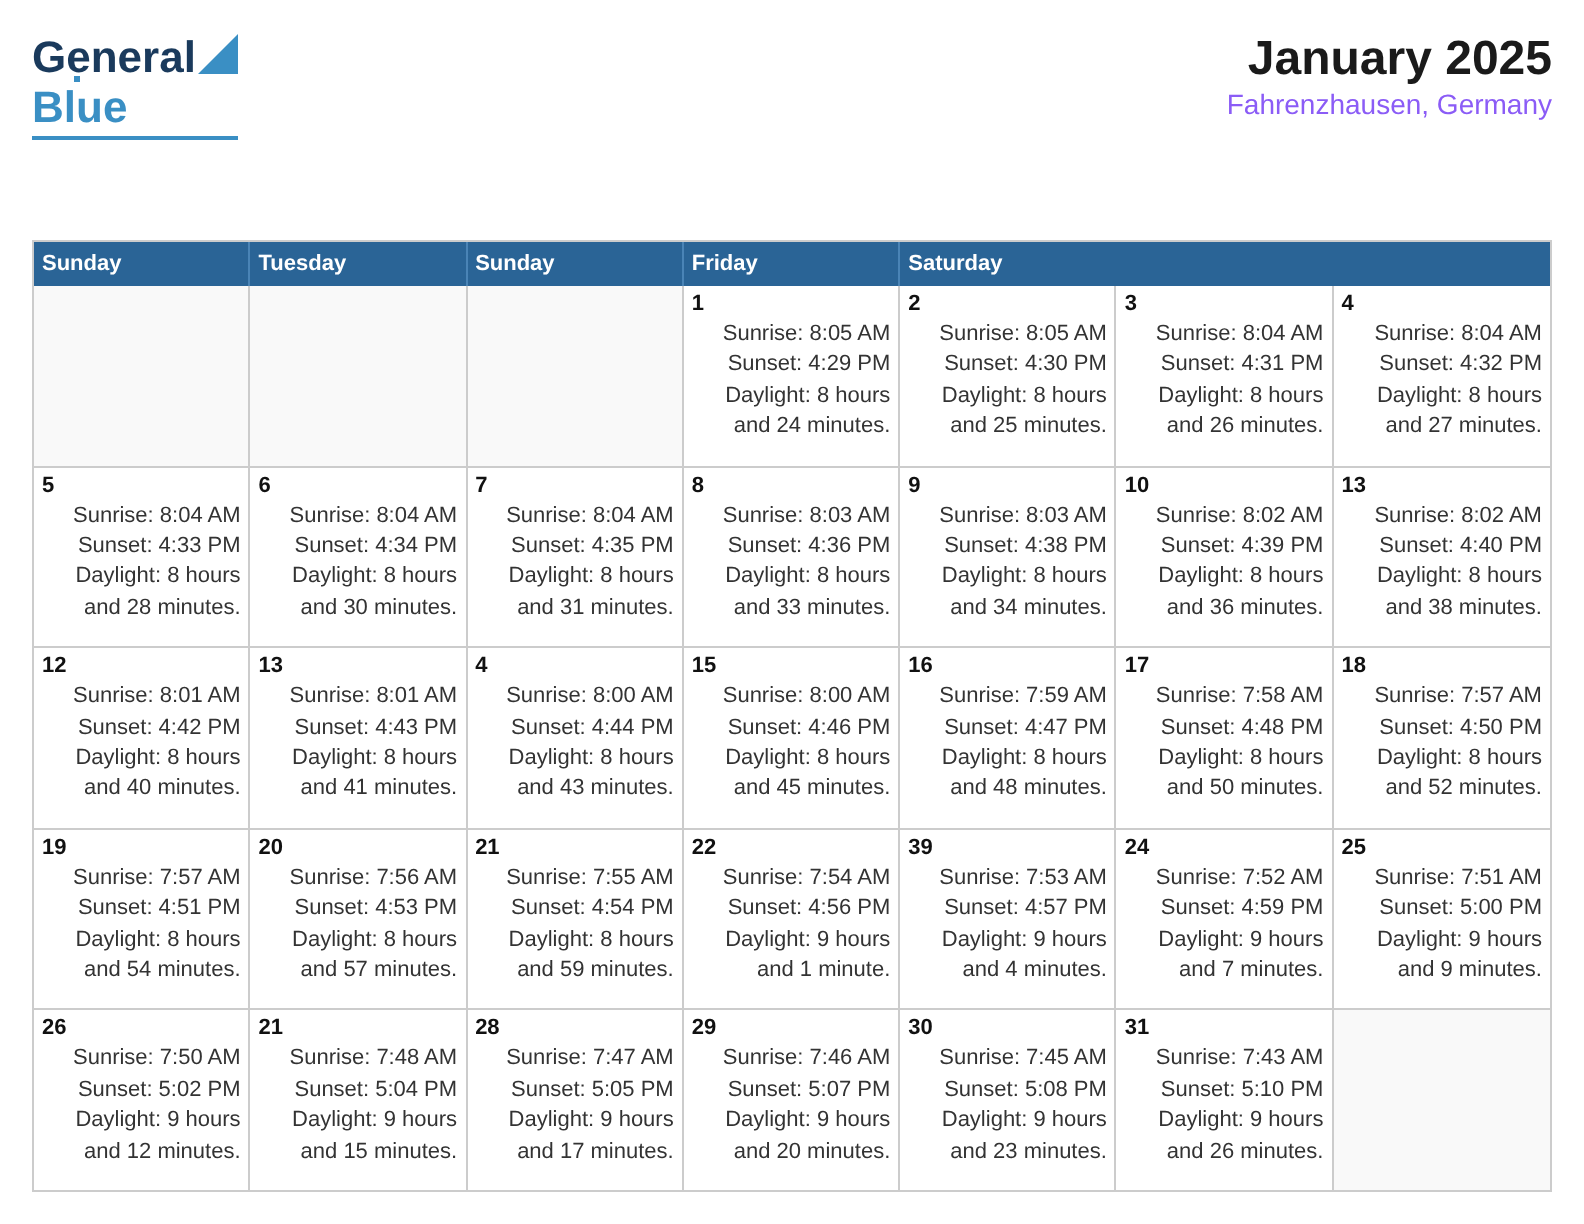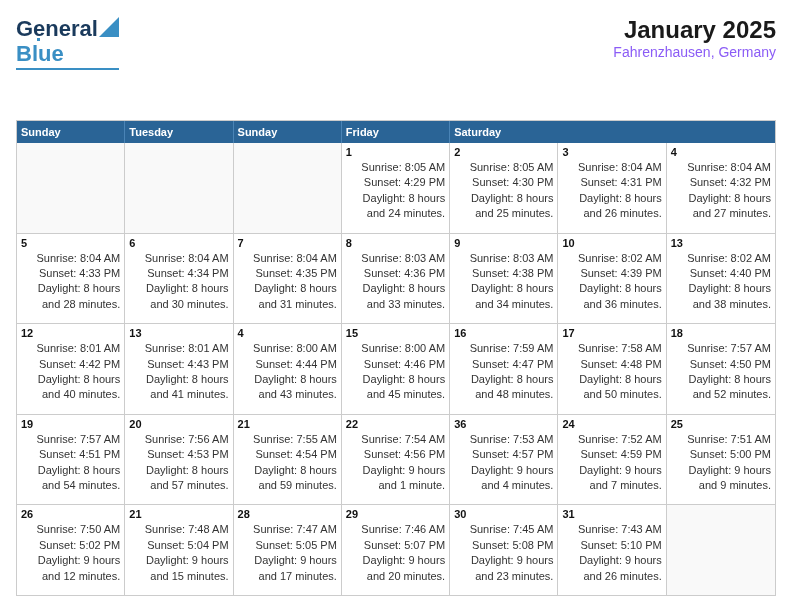--- a/index.html
+++ b/index.html
@@ -221,21 +221,21 @@
           </div>
           <div class="cal-cell">
             <div class="day-number">21</div>
             <div class="cell-text">Sunrise: 7:55 AM<br>Sunset: 4:54 PM<br>Daylight: 8 hours<br>and 59 minutes.</div>
           </div>
           <div class="cal-cell">
             <div class="day-number">22</div>
             <div class="cell-text">Sunrise: 7:54 AM<br>Sunset: 4:56 PM<br>Daylight: 9 hours<br>and 1 minute.</div>
           </div>
           <div class="cal-cell">
-            <div class="day-number">36</div>
+            <div class="day-number">39</div>
             <div class="cell-text">Sunrise: 7:53 AM<br>Sunset: 4:57 PM<br>Daylight: 9 hours<br>and 4 minutes.</div>
           </div>
           <div class="cal-cell">
             <div class="day-number">24</div>
             <div class="cell-text">Sunrise: 7:52 AM<br>Sunset: 4:59 PM<br>Daylight: 9 hours<br>and 7 minutes.</div>
           </div>
           <div class="cal-cell">
             <div class="day-number">25</div>
             <div class="cell-text">Sunrise: 7:51 AM<br>Sunset: 5:00 PM<br>Daylight: 9 hours<br>and 9 minutes.</div>
           </div>

